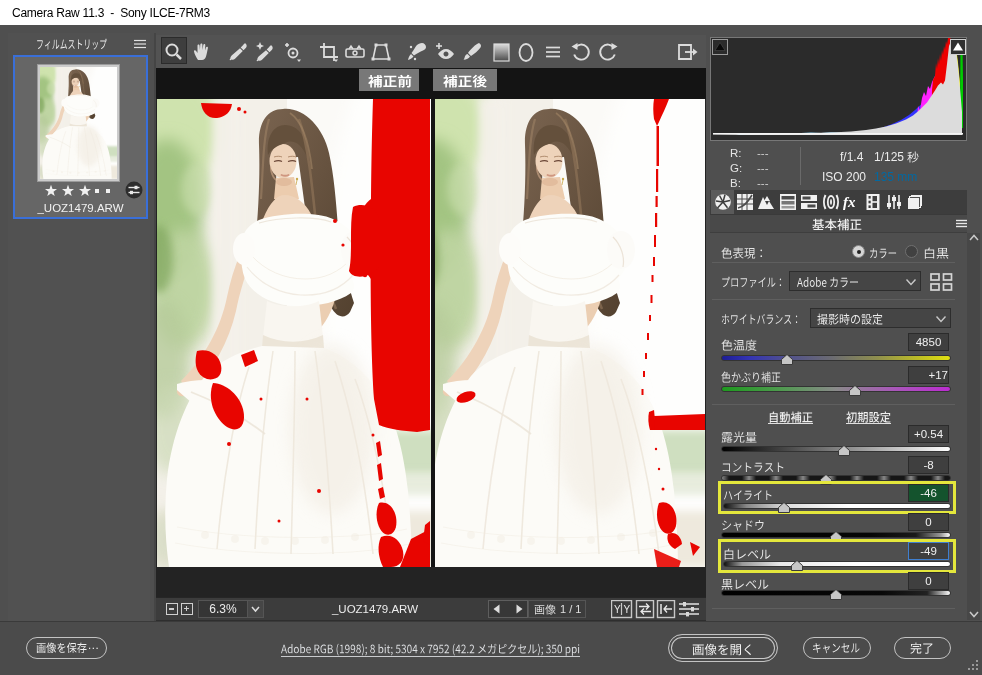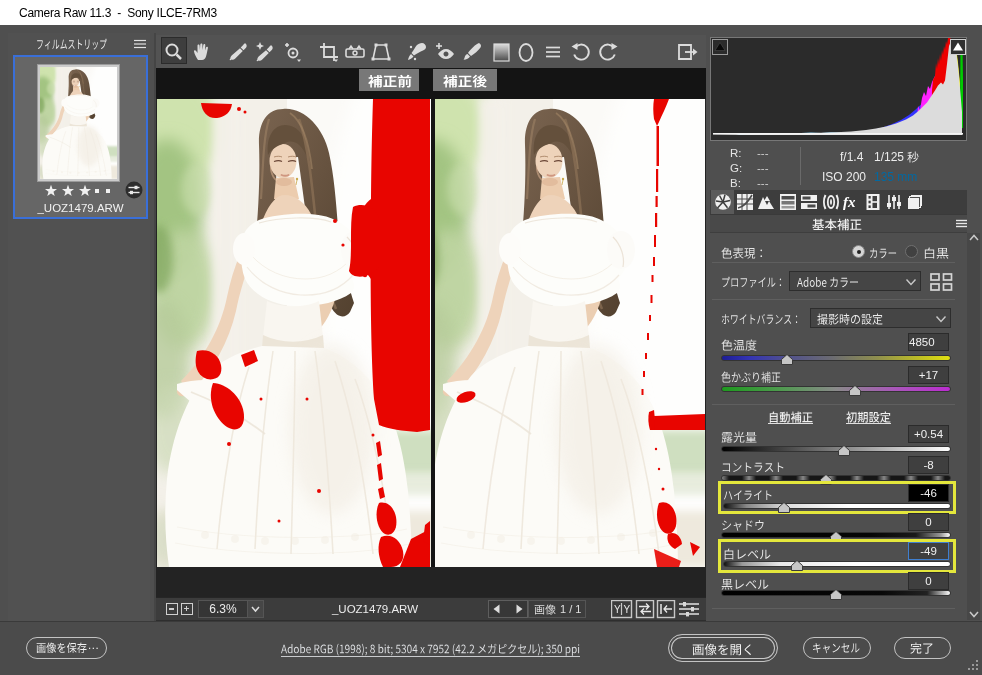--- a/index.html
+++ b/index.html
@@ -1,19 +1,19 @@
 <!DOCTYPE html>
 <html><head><meta charset="utf-8"><style>
 *{margin:0;padding:0;box-sizing:border-box}
 html,body{width:982px;height:675px;overflow:hidden;background:#fff}
 body{font-family:"Liberation Sans",sans-serif;position:relative}
 .abs{position:absolute}
 </style></head><body>
 <div class="abs" style="left:0;top:0;width:982px;height:25px;background:#fff">
-    <div class="abs" style="left:19px;top:6px;font-size:12px;color:#000;letter-spacing:-0.25px">Camera Raw 11.3&nbsp; -&nbsp; Sony ILCE-7RM3</div>
+    <div class="abs" style="left:12px;top:6px;font-size:12px;color:#000;letter-spacing:-0.25px">Camera Raw 11.3&nbsp; -&nbsp; Sony ILCE-7RM3</div>
   </div>
 <div class="abs" style="left:0;top:25px;width:982px;height:650px;background:#4f4f4f"></div>
 <svg width="0" height="0" style="position:absolute">
 <defs>
 <filter id="b8" x="-60%" y="-60%" width="220%" height="220%">
         <feGaussianBlur stdDeviation="8"></feGaussianBlur>
       </filter>
 <filter id="b4" x="-60%" y="-60%" width="220%" height="220%">
         <feGaussianBlur stdDeviation="4"></feGaussianBlur>
       </filter>
@@ -502,29 +502,29 @@
 <div class="abs" style="left:810px;top:308px;width:141px;height:20px;background:#454545;border:1px solid #2d2d2d"></div>
 <div style="position:absolute;left:817px;top:311px;"><svg class="" width="68" height="16" viewBox="0 0 68 16" style="overflow:visible">
       <path transform="translate(0,12.72) scale(0.9167,1)" fill="#ececec" d="M5.8 -7.6H9.8V-6.8H5.8ZM5.8 -9.1H9.8V-8.2H5.8ZM4.9 -9.7V-6.1H10.7V-9.7ZM2 -10.1V-7.7H0.5V-6.8H2.0V-4.4L0.3 -3.9L0.6 -3.0L2 -3.5V-0.1C2 0.1 1.9 0.1 1.8 0.1C1.6 0.2 1.2 0.2 0.6 0.1C0.7 0.4 0.9 0.7 0.9 1.0C1.6 1 2.1 0.9 2.4 0.8C2.7 0.7 2.8 0.4 2.8 -0.1V-3.7L4 -4.2L3.9 -4.7H4.6V-0.6L3.6 -0.5L3.8 0.3L6.8 -0.2V1.0H7.6V-4.7H11.6V-5.5H3.8V-4.9L2.8 -4.6V-6.8H3.9V-7.7H2.8V-10.1ZM5.3 -4.7H6.8V-3.9H5.3ZM5.3 -3.2H6.8V-2.4H5.3ZM8.7 -3.1 8.1 -3.0C8.3 -2.2 8.7 -1.5 9.1 -0.8C8.7 -0.3 8.2 0.1 7.6 0.3C7.8 0.5 8 0.8 8.1 1.0C8.7 0.7 9.2 0.3 9.6 -0.2C10.1 0.3 10.6 0.7 11.2 1.0C11.3 0.8 11.5 0.5 11.7 0.3C11.1 0.1 10.5 -0.3 10.1 -0.8C10.6 -1.6 11 -2.6 11.2 -3.9L10.7 -4.0L10.6 -4.0H7.8V-3.3H10.3C10.2 -2.6 9.9 -2 9.6 -1.4C9.2 -2 8.9 -2.5 8.7 -3.1ZM5.3 -1.7H6.8V-0.9L5.3 -0.7Z M14.3 -3.6H17.8V-2.5H14.3ZM14.2 -7.8H17.8V-7.0H14.2ZM14.2 -9.0H17.8V-8.3H14.2ZM13.8 -1.6C13.5 -0.9 13 -0.3 12.5 0.2C12.7 0.3 13 0.5 13.2 0.6C13.7 0.1 14.3 -0.6 14.6 -1.4ZM22.2 -9.9C21.5 -9 20.2 -8 19.2 -7.4C19.4 -7.2 19.7 -7 19.8 -6.8C21 -7.4 22.2 -8.5 23 -9.5ZM22.5 -6.6C21.7 -5.6 20.4 -4.5 19.3 -3.9C19.5 -3.8 19.8 -3.5 19.9 -3.3C21.1 -4 22.5 -5.1 23.3 -6.2ZM13.4 -9.6V-6.4H15.6V-5.7H12.6V-5.0H19.4V-5.7H16.4V-6.4H18.7V-9.6ZM13.5 -4.3V-1.9H15.6V0.1C15.6 0.2 15.5 0.2 15.4 0.2C15.2 0.3 14.8 0.3 14.2 0.2C14.4 0.4 14.5 0.7 14.6 1.0C15.3 1 15.7 1 16 0.8C16.3 0.7 16.4 0.5 16.4 0.1V-1.9H18.6V-4.3ZM22.8 -3.2C22 -1.8 20.6 -0.6 19.1 0.1C18.9 -0.4 18.3 -1.1 17.8 -1.6L17.2 -1.2C17.6 -0.7 18.2 0 18.4 0.5L18.8 0.2C19 0.4 19.3 0.7 19.4 0.9C21.1 0.1 22.7 -1.2 23.7 -2.8Z M29.3 -2.5C30 -1.9 30.6 -1 30.9 -0.4L31.6 -0.9C31.4 -1.5 30.7 -2.3 30.1 -2.9ZM31.6 -10.1V-8.7H29.1V-7.8H31.6V-6.3H28.5V-5.5H33.2V-4.2H28.6V-3.3H33.2V-0.1C33.2 0.1 33.1 0.1 32.9 0.1C32.7 0.1 32 0.1 31.3 0.1C31.4 0.3 31.6 0.7 31.6 0.9C32.6 0.9 33.2 0.9 33.6 0.8C33.9 0.7 34 0.4 34 -0.1V-3.3H35.4V-4.2H34.0V-5.5H35.6V-6.3H32.5V-7.8H35.1V-8.7H32.5V-10.1ZM27.5 -5.0V-2.2H25.8V-5.0ZM27.5 -5.8H25.8V-8.5H27.5ZM24.9 -9.3V-0.4H25.8V-1.4H28.3V-9.3Z M41.7 -7.7C41.6 -6.6 41.3 -5.5 41 -4.5C40.4 -2.4 39.8 -1.6 39.2 -1.6C38.7 -1.6 38 -2.3 38 -3.8C38 -5.4 39.4 -7.4 41.7 -7.7ZM42.7 -7.7C44.7 -7.5 45.9 -6 45.9 -4.2C45.9 -2.2 44.4 -1 42.9 -0.7C42.6 -0.6 42.2 -0.6 41.8 -0.5L42.4 0.4C45.2 0 46.9 -1.7 46.9 -4.2C46.9 -6.6 45.1 -8.6 42.3 -8.6C39.4 -8.6 37.1 -6.3 37.1 -3.7C37.1 -1.8 38.1 -0.5 39.2 -0.5C40.3 -0.5 41.3 -1.8 42 -4.3C42.3 -5.4 42.6 -6.6 42.7 -7.7Z M49 -6.4V-5.7H52.6V-6.4ZM49.1 -9.7V-8.9H52.6V-9.7ZM49 -4.8V-4.1H52.6V-4.8ZM48.5 -8.1V-7.3H53.0V-8.1ZM54 -9.7V-8.3C54 -7.4 53.8 -6.4 52.6 -5.7C52.8 -5.5 53.1 -5.2 53.3 -5.1C54.6 -5.9 54.8 -7.2 54.8 -8.2V-8.9H56.9V-6.7C56.9 -5.9 57.1 -5.7 57.8 -5.7C58 -5.7 58.5 -5.7 58.7 -5.7C59.3 -5.7 59.5 -6 59.6 -7.4C59.4 -7.5 59 -7.6 58.8 -7.8C58.8 -6.6 58.8 -6.4 58.6 -6.4C58.5 -6.4 58.1 -6.4 58 -6.4C57.8 -6.4 57.7 -6.5 57.7 -6.8V-9.7ZM53.2 -4.9V-4.1H57.7C57.4 -3.1 56.8 -2.4 56.2 -1.7C55.5 -2.4 55 -3.2 54.6 -4.0L53.8 -3.8C54.2 -2.8 54.8 -1.9 55.5 -1.2C54.6 -0.5 53.7 -0.1 52.6 0.2C52.8 0.4 53.1 0.7 53.1 1.0C54.2 0.6 55.3 0.1 56.2 -0.5C57 0.1 57.9 0.6 59 0.9C59.2 0.7 59.4 0.4 59.6 0.2C58.6 -0.1 57.6 -0.5 56.8 -1.1C57.8 -2 58.5 -3.2 58.9 -4.7L58.3 -4.9L58.2 -4.9ZM49 -3.2V0.8H49.8V0.3H52.6V-3.2ZM49.8 -2.5H51.8V-0.5H49.8Z M62.7 -4.5C62.4 -2.3 61.8 -0.6 60.4 0.4C60.6 0.6 61 0.9 61.2 1.0C61.9 0.3 62.5 -0.6 63 -1.7C64.1 0.4 65.8 0.8 68.4 0.8H71.2C71.2 0.5 71.4 0.1 71.5 -0.1C70.9 -0.1 68.8 -0.1 68.4 -0.1C67.7 -0.1 67 -0.1 66.5 -0.3V-2.7H70.0V-3.5H66.5V-5.5H69.5V-6.4H62.5V-5.5H65.5V-0.5C64.5 -0.9 63.8 -1.6 63.3 -2.8C63.4 -3.3 63.5 -3.9 63.6 -4.4ZM61 -8.7V-6.1H61.9V-7.8H70.1V-6.1H71.0V-8.7H66.5V-10.1H65.5V-8.7Z"></path>
     </svg></div>
 <svg class="abs" style="left:935px;top:315px" width="12" height="9">
     <path d="M1.5,1.5 L6,6.5 L10.5,1.5" fill="none" stroke="#c8c8c8" stroke-width="1.4"></path>
   </svg>
 <div style="position:absolute;left:721px;top:337px;"><svg class="" width="38" height="16" viewBox="0 0 38 16" style="overflow:visible">
       <path transform="translate(0,12.72) scale(1.0000,1)" fill="#e6e6e6" d="M5.6 -4.1H2.8V-6.3H5.6ZM6.6 -4.1V-6.3H9.6V-4.1ZM3.9 -10.1C3.3 -8.9 2.1 -7.4 0.4 -6.3C0.6 -6.2 0.9 -5.9 1.1 -5.7C1.4 -5.9 1.6 -6.1 1.9 -6.3V-1.0C1.9 0.5 2.5 0.8 4.4 0.8C4.9 0.8 8.6 0.8 9.1 0.8C10.9 0.8 11.3 0.3 11.5 -1.5C11.2 -1.5 10.8 -1.6 10.6 -1.8C10.4 -0.3 10.2 -0 9.1 -0.0C8.3 -0 5 -0 4.4 -0.0C3 -0 2.8 -0.2 2.8 -0.9V-3.3H9.6V-2.7H10.5V-7.1H7.1C7.5 -7.7 8 -8.3 8.3 -8.9L7.6 -9.3L7.5 -9.3H4.5L4.9 -9.9ZM2.8 -7.1H2.7C3.2 -7.5 3.6 -8 3.9 -8.5H7.0C6.7 -8 6.4 -7.5 6.1 -7.1Z M17.3 -6.9H21.4V-5.7H17.3ZM17.3 -8.8H21.4V-7.6H17.3ZM16.5 -9.6V-5.0H22.3V-9.6ZM13.2 -9.3C13.9 -9 14.9 -8.4 15.4 -8.0L15.9 -8.7C15.4 -9.1 14.4 -9.6 13.7 -9.9ZM12.5 -6.0C13.2 -5.7 14.2 -5.1 14.7 -4.7L15.2 -5.4C14.7 -5.8 13.7 -6.4 12.9 -6.7ZM12.8 0.2 13.5 0.8C14.2 -0.4 15 -1.9 15.6 -3.1L14.9 -3.7C14.3 -2.3 13.4 -0.7 12.8 0.2ZM15.1 -0.2V0.6H23.5V-0.2H22.7V-3.9H16.1V-0.2ZM16.9 -0.2V-3.1H18.1V-0.2ZM18.8 -0.2V-3.1H20.0V-0.2ZM20.7 -0.2V-3.1H21.9V-0.2Z M28.6 -7.8V-6.7H26.7V-6.0H28.6V-4.0H33.3V-6.0H35.2V-6.7H33.3V-7.8H32.4V-6.7H29.5V-7.8ZM32.4 -6.0V-4.7H29.5V-6.0ZM33.1 -2.5C32.6 -1.8 31.9 -1.3 31.1 -0.9C30.3 -1.4 29.6 -1.9 29.1 -2.5ZM26.9 -3.2V-2.5H28.7L28.2 -2.3C28.7 -1.6 29.4 -1 30.1 -0.6C29 -0.2 27.7 0.1 26.4 0.2C26.5 0.4 26.7 0.7 26.8 1.0C28.3 0.8 29.8 0.5 31 -0.1C32.2 0.4 33.5 0.8 35 1.0C35.1 0.8 35.3 0.4 35.5 0.2C34.2 0.1 33 -0.2 32 -0.6C33 -1.1 33.9 -1.9 34.4 -3.0L33.8 -3.3L33.7 -3.2ZM25.5 -8.9V-5.4C25.5 -3.7 25.4 -1.2 24.4 0.5C24.6 0.6 25 0.8 25.1 1.0C26.2 -0.8 26.3 -3.6 26.3 -5.4V-8.1H35.3V-8.9H30.8V-10.1H29.9V-8.9Z"></path>
     </svg></div>
-<div class="abs" style="left:908px;top:333px;width:41px;height:18px;background:#3f3f3f;border:1px solid #2b2b2b;color:#f0f0f0;font-size:11.5px;line-height:16px">4850</div>
+<div class="abs" style="left:908px;top:333px;width:41px;height:18px;background:#3f3f3f;border:1px solid #2b2b2b;color:#f0f0f0;font-size:11.5px;text-align:center;line-height:16px">4850</div>
 <div class="abs" style="left:721px;top:355px;width:230px;height:6px;border-radius:3px;border:1px solid #333;background:linear-gradient(90deg,#1d1d96 0%,#3434b4 12%,#50508e 28%,#6b6b72 48%,#8f8f4e 68%,#c2c222 88%,#e0e010 100%)"></div>
 <svg class="abs" style="left:781px;top:354px" width="12" height="11" viewBox="0 0 12 11">
     <path d="M6,0.5 L11.5,5.5 L11.5,10.5 L0.5,10.5 L0.5,5.5 Z" fill="#c6c6c6" stroke="#3a3a3a"></path>
   </svg>
 <div style="position:absolute;left:721px;top:369px;"><svg class="" width="62" height="16" viewBox="0 0 62 16" style="overflow:visible">
       <path transform="translate(0,12.72) scale(0.8333,1)" fill="#e6e6e6" d="M5.6 -4.1H2.8V-6.3H5.6ZM6.6 -4.1V-6.3H9.6V-4.1ZM3.9 -10.1C3.3 -8.9 2.1 -7.4 0.4 -6.3C0.6 -6.2 0.9 -5.9 1.1 -5.7C1.4 -5.9 1.6 -6.1 1.9 -6.3V-1.0C1.9 0.5 2.5 0.8 4.4 0.8C4.9 0.8 8.6 0.8 9.1 0.8C10.9 0.8 11.3 0.3 11.5 -1.5C11.2 -1.5 10.8 -1.6 10.6 -1.8C10.4 -0.3 10.2 -0 9.1 -0.0C8.3 -0 5 -0 4.4 -0.0C3 -0 2.8 -0.2 2.8 -0.9V-3.3H9.6V-2.7H10.5V-7.1H7.1C7.5 -7.7 8 -8.3 8.3 -8.9L7.6 -9.3L7.5 -9.3H4.5L4.9 -9.9ZM2.8 -7.1H2.7C3.2 -7.5 3.6 -8 3.9 -8.5H7.0C6.7 -8 6.4 -7.5 6.1 -7.1Z M21.4 -8.1 20.5 -7.7C21.4 -6.7 22.3 -4.6 22.6 -3.3L23.6 -3.8C23.2 -4.9 22.1 -7.1 21.4 -8.1ZM12.9 -6.7 13 -5.7C13.3 -5.7 13.8 -5.8 14.1 -5.8L15.6 -6.0C15.2 -4.4 14.3 -1.7 13.1 -0.0L14.1 0.4C15.3 -1.7 16.2 -4.4 16.6 -6.1C17.1 -6.1 17.6 -6.2 17.9 -6.2C18.7 -6.2 19.2 -6 19.2 -4.9C19.2 -3.6 19 -2 18.6 -1.2C18.4 -0.7 18 -0.6 17.6 -0.6C17.2 -0.6 16.6 -0.7 16.1 -0.8L16.2 0.2C16.6 0.3 17.2 0.3 17.7 0.3C18.4 0.3 19 0.1 19.4 -0.7C19.9 -1.7 20.1 -3.6 20.1 -5.0C20.1 -6.6 19.2 -7 18.2 -7.0C17.9 -7 17.4 -7 16.8 -6.9L17.1 -8.7C17.2 -8.9 17.2 -9.1 17.3 -9.4L16.1 -9.5C16.1 -8.7 16 -7.7 15.8 -6.9C15.1 -6.8 14.4 -6.7 14 -6.7C13.6 -6.7 13.3 -6.7 12.9 -6.7Z M29.8 -6.5 30.4 -5.9C30.8 -6.2 31.5 -6.8 31.8 -7.0L31.6 -7.6C30.9 -8.1 29.5 -8.8 28.6 -9.2L28 -8.5C29 -8.1 30.1 -7.5 30.6 -7.1C30.4 -6.9 30.1 -6.7 29.8 -6.5ZM27.5 -0.7 27.6 0.3C28.1 0.4 28.8 0.4 29.6 0.4C30.4 0.4 31.6 0.1 31.6 -1.4C31.6 -2.4 30.8 -3.5 29.7 -4.7C29.4 -5 29.1 -5.3 28.8 -5.6L28.1 -5.0C28.4 -4.7 28.8 -4.4 29.1 -4.1C29.7 -3.4 30.6 -2.3 30.6 -1.5C30.6 -0.7 30 -0.5 29.4 -0.5C28.6 -0.5 28.1 -0.6 27.5 -0.7ZM34.4 -0.3 35.3 -0.8C34.9 -1.8 34 -3.6 33.2 -4.5L32.4 -4.1C33.2 -3.2 34 -1.4 34.4 -0.3ZM27.9 -2.6 27.3 -3.3C26.6 -2.6 25.2 -1.5 24.2 -1.0L24.8 -0.2C26 -0.9 27.2 -1.9 27.9 -2.6ZM33.2 -8 32.5 -7.7C32.9 -7.2 33.3 -6.5 33.5 -6.0L34.2 -6.3C33.9 -6.8 33.5 -7.5 33.2 -8.0ZM34.5 -8.5 33.9 -8.2C34.2 -7.7 34.6 -7 34.9 -6.5L35.5 -6.8C35.3 -7.3 34.8 -8 34.5 -8.5Z M40.1 -9.5 39 -9.5C39 -9.2 39 -8.8 38.9 -8.5C38.8 -7.5 38.5 -5.7 38.5 -4.6C38.5 -3.8 38.6 -3.1 38.7 -2.7L39.6 -2.8C39.5 -3.4 39.5 -3.8 39.6 -4.2C39.7 -5.8 41.1 -8 42.6 -8.0C43.9 -8 44.5 -6.6 44.5 -4.7C44.5 -1.7 42.5 -0.6 39.9 -0.3L40.4 0.6C43.4 0.1 45.5 -1.4 45.5 -4.7C45.5 -7.3 44.4 -8.9 42.8 -8.9C41.2 -8.9 40 -7.4 39.5 -6.1C39.6 -7 39.8 -8.6 40.1 -9.5Z M57.1 -9.5C57.7 -9.2 58.4 -8.7 58.8 -8.4L59.3 -8.9C58.9 -9.3 58.2 -9.7 57.6 -10.0ZM58.4 -5.6V-4.3H56.6V-5.6ZM55.7 -10.1V-8.3H52.8V-7.5H55.7V-6.4H53.1V1.0H54.0V-1.5H55.7V0.9H56.6V-1.5H58.4V0.0C58.4 0.1 58.3 0.2 58.2 0.2C58.1 0.2 57.7 0.2 57.2 0.2C57.4 0.4 57.5 0.8 57.5 1.0C58.2 1 58.6 1 58.9 0.8C59.1 0.7 59.2 0.4 59.2 0.0V-6.4H56.6V-7.5H59.5V-8.3H56.6V-10.1ZM58.4 -3.6V-2.3H56.6V-3.6ZM54 -3.6H55.7V-2.3H54.0ZM54 -4.3V-5.6H55.7V-4.3ZM52.4 -5.6C52.2 -5.2 51.9 -4.7 51.6 -4.3L51.2 -4.9C51.7 -5.7 52.2 -6.6 52.5 -7.5L52 -7.8L51.9 -7.8H51.0V-10.0H50.2V-7.8H48.6V-7.0H51.5C50.8 -5.4 49.5 -3.7 48.4 -2.8C48.5 -2.7 48.7 -2.3 48.8 -2.0C49.3 -2.4 49.8 -2.9 50.2 -3.5V1.0H51.0V-4.0C51.5 -3.5 52 -2.7 52.2 -2.4L52.8 -3.0L52 -3.9C52.3 -4.3 52.7 -4.8 53 -5.2Z M62.3 -6.1V-0.5H60.6V0.4H71.4V-0.5H66.8V-4.2H70.5V-5.1H66.8V-8.3H71.0V-9.2H61.1V-8.3H65.8V-0.5H63.2V-6.1Z"></path>
     </svg></div>
-<div class="abs" style="left:908px;top:366px;width:41px;height:18px;background:#3f3f3f;border:1px solid #2b2b2b;color:#f0f0f0;font-size:11.5px;text-align:center;line-height:16px">+17</div>
+<div class="abs" style="left:908px;top:366px;width:41px;height:18px;background:#3f3f3f;border:1px solid #2b2b2b;color:#f0f0f0;font-size:11.5px;text-align:right;line-height:16px">+17</div>
 <div class="abs" style="left:721px;top:386px;width:230px;height:6px;border-radius:3px;border:1px solid #333;background:linear-gradient(90deg,#1e9a1e 0%,#4d9a4d 25%,#8a8a8a 50%,#a858b8 75%,#bb2cd0 100%)"></div>
 <svg class="abs" style="left:849px;top:385px" width="12" height="11" viewBox="0 0 12 11">
     <path d="M6,0.5 L11.5,5.5 L11.5,10.5 L0.5,10.5 L0.5,5.5 Z" fill="#c6c6c6" stroke="#3a3a3a"></path>
   </svg>
 <div class="abs" style="left:712px;top:404px;width:243px;height:1px;background:#414141;border-bottom:1px solid #5f5f5f"></div>
 <div style="position:absolute;left:768px;top:409px;"><svg class="" width="47" height="16" viewBox="0 0 47 16" style="overflow:visible">
       <path transform="translate(0,12.72) scale(0.9375,1)" fill="#f0f0f0" d="M3 -4.8H9.1V-3.3H3.0ZM3 -5.9V-7.4H9.1V-5.9ZM3 -2.2H9.1V-0.7H3.0ZM5.3 -10.2C5.2 -9.7 5.1 -9.1 4.9 -8.5H1.9V1.0H3.0V0.4H9.1V1.0H10.3V-8.5H6.1C6.3 -9 6.5 -9.5 6.7 -10.0Z M19.7 -10 19.7 -7.4H18.5V-8.1H16.0V-8.8C16.9 -8.9 17.6 -9 18.3 -9.2L17.8 -10.0C16.5 -9.7 14.3 -9.5 12.6 -9.4C12.7 -9.2 12.8 -8.9 12.8 -8.6C13.5 -8.6 14.2 -8.7 15 -8.7V-8.1H12.5V-7.2H15.0V-6.6H12.8V-2.9H15.0V-2.3H12.8V-1.5H15.0V-0.6L12.4 -0.4L12.6 0.6C13.9 0.5 15.6 0.3 17.4 0.1L17.2 0.3C17.4 0.4 17.8 0.8 18 1.1C20.1 -0.5 20.6 -3.1 20.8 -6.3H22.2C22.1 -2.1 22 -0.6 21.7 -0.3C21.6 -0.1 21.5 -0.1 21.3 -0.1C21 -0.1 20.6 -0.1 20 -0.1C20.2 0.2 20.3 0.6 20.3 1.0C20.9 1 21.5 1 21.8 0.9C22.2 0.9 22.4 0.8 22.7 0.4C23.1 -0.1 23.2 -1.8 23.3 -6.8C23.3 -7 23.3 -7.4 23.3 -7.4H20.8C20.8 -8.2 20.8 -9.1 20.8 -10.0ZM16 -1.5H18.3V-2.3H16.0V-2.9H18.3V-6.6H16.0V-7.2H18.4V-6.3H19.7C19.6 -4.1 19.3 -2.3 18.3 -0.9L16 -0.7ZM13.7 -4.4H15.0V-3.7H13.7ZM16 -4.4H17.3V-3.7H16.0ZM13.7 -5.9H15.0V-5.1H13.7ZM16 -5.9H17.3V-5.1H16.0Z M34.2 -5.5V-4.4H32.7V-5.5ZM31.6 -10.1V-8.4H28.7V-7.4H31.6V-6.4H29.1V1.0H30.2V-1.4H31.6V1.0H32.7V-1.4H34.2V-0.1C34.2 0 34.2 0 34 0.0C33.9 0 33.6 0 33.2 0.0C33.3 0.3 33.5 0.7 33.5 1.0C34.1 1 34.6 1 34.9 0.8C35.2 0.7 35.3 0.4 35.3 -0.1V-6.4H32.7V-7.4H35.5V-8.4H34.8L35.4 -9.0C35 -9.3 34.3 -9.8 33.7 -10.0L33.1 -9.4C33.6 -9.2 34.2 -8.8 34.6 -8.4H32.7V-10.1ZM34.2 -3.5V-2.4H32.7V-3.5ZM30.2 -3.5H31.6V-2.4H30.2ZM30.2 -4.4V-5.5H31.6V-4.4ZM28.4 -5.7C28.2 -5.3 27.9 -4.8 27.7 -4.5L27.3 -4.9C27.8 -5.7 28.2 -6.6 28.5 -7.6L27.9 -7.9L27.7 -7.9H27.1V-10.1H26.1V-7.9H24.6V-6.9H27.2C26.6 -5.3 25.4 -3.8 24.3 -2.9C24.5 -2.7 24.7 -2.2 24.9 -1.9C25.3 -2.3 25.7 -2.7 26.1 -3.2V1.0H27.1V-3.8C27.5 -3.3 27.9 -2.7 28.1 -2.3L28.8 -3.0L28.1 -3.9C28.4 -4.2 28.8 -4.7 29.1 -5.2Z M38.1 -6.1V-0.6H36.6V0.5H47.4V-0.6H42.9V-4.1H46.5V-5.2H42.9V-8.2H47.1V-9.3H37.0V-8.2H41.7V-0.6H39.3V-6.1Z"></path>
     </svg></div>
 <div class="abs" style="left:768px;top:423px;width:45px;height:1px;background:#e0e0e0"></div>
 <div style="position:absolute;left:846px;top:409px;"><svg class="" width="47" height="16" viewBox="0 0 47 16" style="overflow:visible">
@@ -544,21 +544,21 @@
     </svg></div>
 <div class="abs" style="left:908px;top:456px;width:41px;height:18px;background:#3f3f3f;border:1px solid #2b2b2b;color:#f0f0f0;font-size:11.5px;text-align:center;line-height:16px">-8</div>
 <div class="abs" style="left:721px;top:475px;width:230px;height:6px;border-radius:3px;border:1px solid #333;background:repeating-linear-gradient(90deg,#888 0px,#161616 7px,#161616 20px,#888 27px)"></div>
 <svg class="abs" style="left:820px;top:474px" width="12" height="11" viewBox="0 0 12 11">
     <path d="M6,0.5 L11.5,5.5 L11.5,10.5 L0.5,10.5 L0.5,5.5 Z" fill="#c6c6c6" stroke="#3a3a3a"></path>
   </svg>
 <div class="abs" style="left:718px;top:481px;width:238px;height:33px;border:3px solid #e4e73c"></div>
 <div style="position:absolute;left:723px;top:487px;"><svg class="" width="52" height="16" viewBox="0 0 52 16" style="overflow:visible">
       <path transform="translate(0,12.72) scale(0.8333,1)" fill="#e6e6e6" d="M2.7 -3.8C2.3 -2.8 1.7 -1.5 0.9 -0.5L1.9 -0.1C2.6 -1.1 3.3 -2.3 3.7 -3.4C4.2 -4.6 4.6 -6.4 4.8 -7.2C4.8 -7.4 4.9 -7.8 5 -8.0L3.9 -8.3C3.8 -6.9 3.3 -5.1 2.7 -3.8ZM8.7 -4.3C9.2 -3 9.7 -1.4 10 -0.1L11.1 -0.5C10.8 -1.6 10.1 -3.4 9.6 -4.6C9.1 -5.9 8.4 -7.5 7.9 -8.4L6.9 -8.1C7.4 -7.2 8.2 -5.5 8.7 -4.3Z M13 -4.3 13.5 -3.4C15.2 -3.9 16.8 -4.6 18.1 -5.4V-0.9C18.1 -0.5 18 0.1 18 0.4H19.2C19.1 0.1 19.1 -0.5 19.1 -0.9V-6.0C20.3 -6.8 21.4 -7.7 22.4 -8.7L21.6 -9.4C20.7 -8.4 19.5 -7.4 18.3 -6.6C16.9 -5.7 15.1 -4.9 13 -4.3Z M26.8 -8.9V-7.9C27.1 -8 27.5 -8 27.9 -8.0C28.5 -8 31.9 -8 32.6 -8.0C33 -8 33.4 -8 33.7 -7.9V-8.9C33.4 -8.9 33 -8.9 32.6 -8.9C31.9 -8.9 28.5 -8.9 27.9 -8.9C27.5 -8.9 27.1 -8.9 26.8 -8.9ZM34.5 -5.8 33.9 -6.2C33.7 -6.1 33.5 -6.1 33.2 -6.1C32.6 -6.1 27.5 -6.1 26.9 -6.1C26.5 -6.1 26.1 -6.1 25.7 -6.2V-5.2C26.1 -5.2 26.6 -5.2 26.9 -5.2C27.6 -5.2 32.7 -5.2 33.2 -5.2C33 -4.3 32.5 -3.3 31.8 -2.6C30.8 -1.5 29.3 -0.7 27.6 -0.4L28.3 0.5C29.9 0.1 31.4 -0.6 32.6 -2.0C33.5 -3 34.1 -4.2 34.4 -5.4C34.4 -5.5 34.5 -5.7 34.5 -5.8Z M37 -4.3 37.5 -3.4C39.2 -3.9 40.8 -4.6 42.1 -5.4V-0.9C42.1 -0.5 42 0.1 42 0.4H43.2C43.1 0.1 43.1 -0.5 43.1 -0.9V-6.0C44.3 -6.8 45.4 -7.7 46.4 -8.7L45.6 -9.4C44.7 -8.4 43.5 -7.4 42.3 -6.6C40.9 -5.7 39.1 -4.9 37 -4.3Z M52 -1.1C52 -0.6 52 -0 52 0.4H53.1C53.1 -0 53.1 -0.7 53.1 -1.1L53 -5.0C54.4 -4.6 56.4 -3.8 57.8 -3.1L58.2 -4.1C56.9 -4.7 54.6 -5.6 53 -6.1V-8.0C53 -8.4 53.1 -8.9 53.1 -9.3H51.9C52 -8.9 52 -8.4 52 -8.0C52 -7 52 -1.7 52 -1.1Z"></path>
     </svg></div>
-<div class="abs" style="left:908px;top:484px;width:41px;height:18px;background:#000000;border:1px solid #2b2b2b;color:#f0f0f0;font-size:11.5px;text-align:center;line-height:16px">-46</div>
+<div class="abs" style="left:908px;top:484px;width:41px;height:18px;background:#14532d;border:1px solid #2b2b2b;color:#f0f0f0;font-size:11.5px;text-align:center;line-height:16px">-46</div>
 <div class="abs" style="left:723px;top:503px;width:228px;height:6px;border-radius:3px;border:1px solid #333;background:linear-gradient(90deg,#111 0%,#888 10%,#ddd 28%,#fff 55%,#fff 100%)"></div>
 <svg class="abs" style="left:778px;top:502px" width="12" height="11" viewBox="0 0 12 11">
     <path d="M6,0.5 L11.5,5.5 L11.5,10.5 L0.5,10.5 L0.5,5.5 Z" fill="#c6c6c6" stroke="#3a3a3a"></path>
   </svg>
 <div style="position:absolute;left:721px;top:517px;"><svg class="" width="46" height="16" viewBox="0 0 46 16" style="overflow:visible">
       <path transform="translate(0,12.72) scale(0.9167,1)" fill="#e6e6e6" d="M3.6 -9.2 3.1 -8.4C3.8 -8 5.1 -7.1 5.7 -6.7L6.2 -7.5C5.7 -7.9 4.3 -8.8 3.6 -9.2ZM1.8 -0.6 2.4 0.3C3.5 0.1 5.1 -0.5 6.3 -1.2C8.3 -2.3 9.9 -3.8 11 -5.4L10.4 -6.4C9.4 -4.7 7.8 -3.2 5.8 -2.0C4.6 -1.3 3.1 -0.9 1.8 -0.6ZM1.8 -6.5 1.3 -5.7C2 -5.3 3.3 -4.5 3.9 -4.1L4.4 -4.9C3.9 -5.3 2.5 -6.1 1.8 -6.5Z M22.4 -5.7 21.8 -6.1C21.7 -6.1 21.5 -6 21.3 -6.0C20.9 -5.9 18.9 -5.5 17.2 -5.2L16.8 -6.6C16.7 -6.9 16.7 -7.1 16.6 -7.3L15.6 -7.1C15.7 -6.9 15.8 -6.7 15.9 -6.4L16.3 -5.0L14.8 -4.7C14.4 -4.7 14.1 -4.6 13.8 -4.6L14.1 -3.7L16.5 -4.2L17.7 0.2C17.8 0.5 17.8 0.8 17.9 1.1L18.9 0.8C18.8 0.6 18.7 0.2 18.6 0.0C18.5 -0.5 17.9 -2.6 17.4 -4.4L21 -5.1C20.6 -4.4 19.7 -3.3 19 -2.6L19.8 -2.2C20.6 -3 21.9 -4.7 22.4 -5.7Z M31.9 -8.6 31.2 -8.3C31.6 -7.8 32 -7.1 32.3 -6.5L33 -6.8C32.7 -7.4 32.2 -8.2 31.9 -8.6ZM33.3 -9.2 32.7 -8.9C33.1 -8.4 33.5 -7.8 33.8 -7.1L34.5 -7.5C34.2 -8 33.6 -8.8 33.3 -9.2ZM27.7 -0.9C27.7 -0.5 27.6 0.1 27.6 0.5H28.7C28.7 0.1 28.7 -0.5 28.7 -0.9V-4.8C30 -4.4 32.1 -3.6 33.4 -2.9L33.8 -3.9C32.5 -4.6 30.3 -5.4 28.7 -5.9V-7.9C28.7 -8.2 28.7 -8.8 28.8 -9.1H27.6C27.6 -8.8 27.7 -8.2 27.7 -7.9C27.7 -6.9 27.7 -1.6 27.7 -0.9Z M46.6 -7.3 45.9 -7.7C45.8 -7.6 45.6 -7.6 45.1 -7.6H42.4V-8.7C42.4 -9 42.4 -9.2 42.5 -9.6H41.3C41.4 -9.2 41.4 -9 41.4 -8.7V-7.6H38.7C38.3 -7.6 38 -7.6 37.6 -7.6C37.7 -7.4 37.7 -7 37.7 -6.7C37.7 -6.3 37.7 -5 37.7 -4.6C37.7 -4.4 37.7 -4.1 37.6 -3.8H38.7C38.6 -4 38.6 -4.3 38.6 -4.6C38.6 -4.9 38.6 -6.2 38.6 -6.7H45.3C45.2 -5.7 44.8 -4.2 44.2 -3.2C43.5 -2.1 42.1 -1.2 40.9 -0.8C40.6 -0.6 40.1 -0.5 39.7 -0.5L40.5 0.4C42.7 -0.2 44.3 -1.4 45.2 -3.0C45.9 -4.1 46.2 -5.6 46.4 -6.6C46.5 -6.8 46.5 -7.1 46.6 -7.3Z"></path>
     </svg></div>
 <div class="abs" style="left:908px;top:513px;width:41px;height:18px;background:#3f3f3f;border:1px solid #2b2b2b;color:#f0f0f0;font-size:11.5px;text-align:center;line-height:16px">0</div>
 <div class="abs" style="left:721px;top:532px;width:230px;height:6px;border-radius:3px;border:1px solid #333;background:linear-gradient(90deg,#000 0%,#060606 65%,#1a1a1a 85%,#999 96%,#fff 100%)"></div>
 <svg class="abs" style="left:830px;top:531px" width="12" height="11" viewBox="0 0 12 11">

